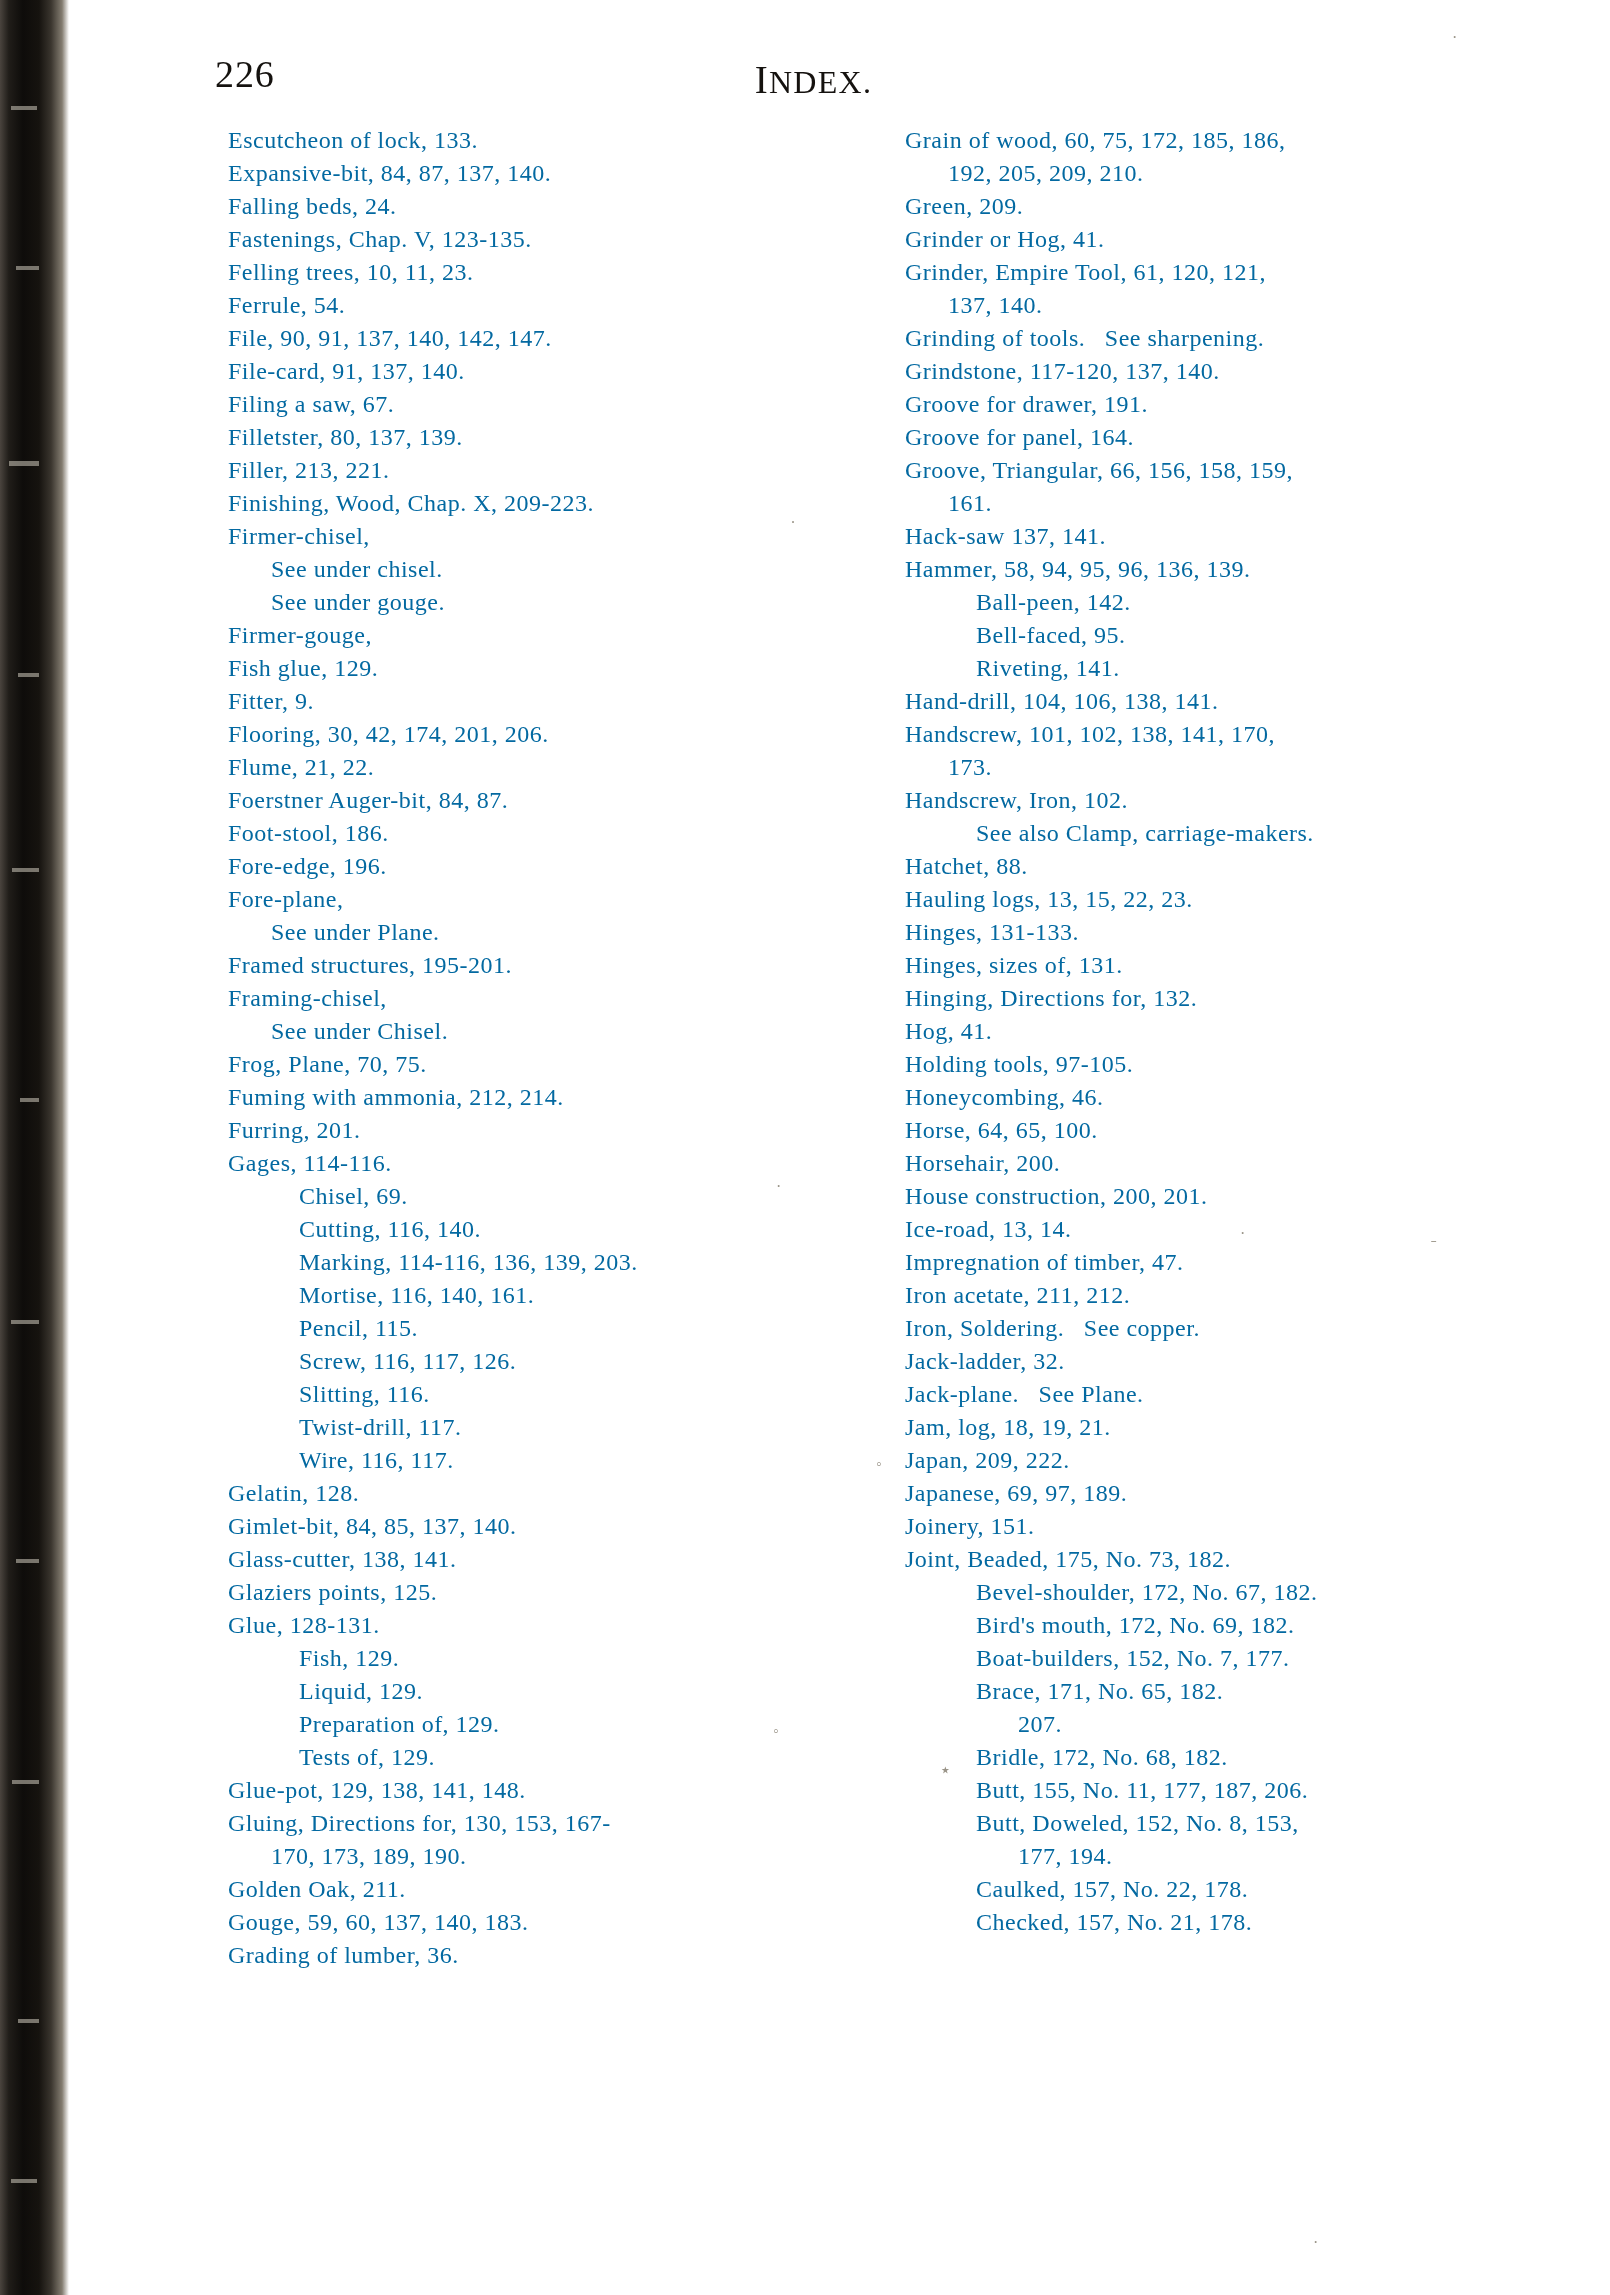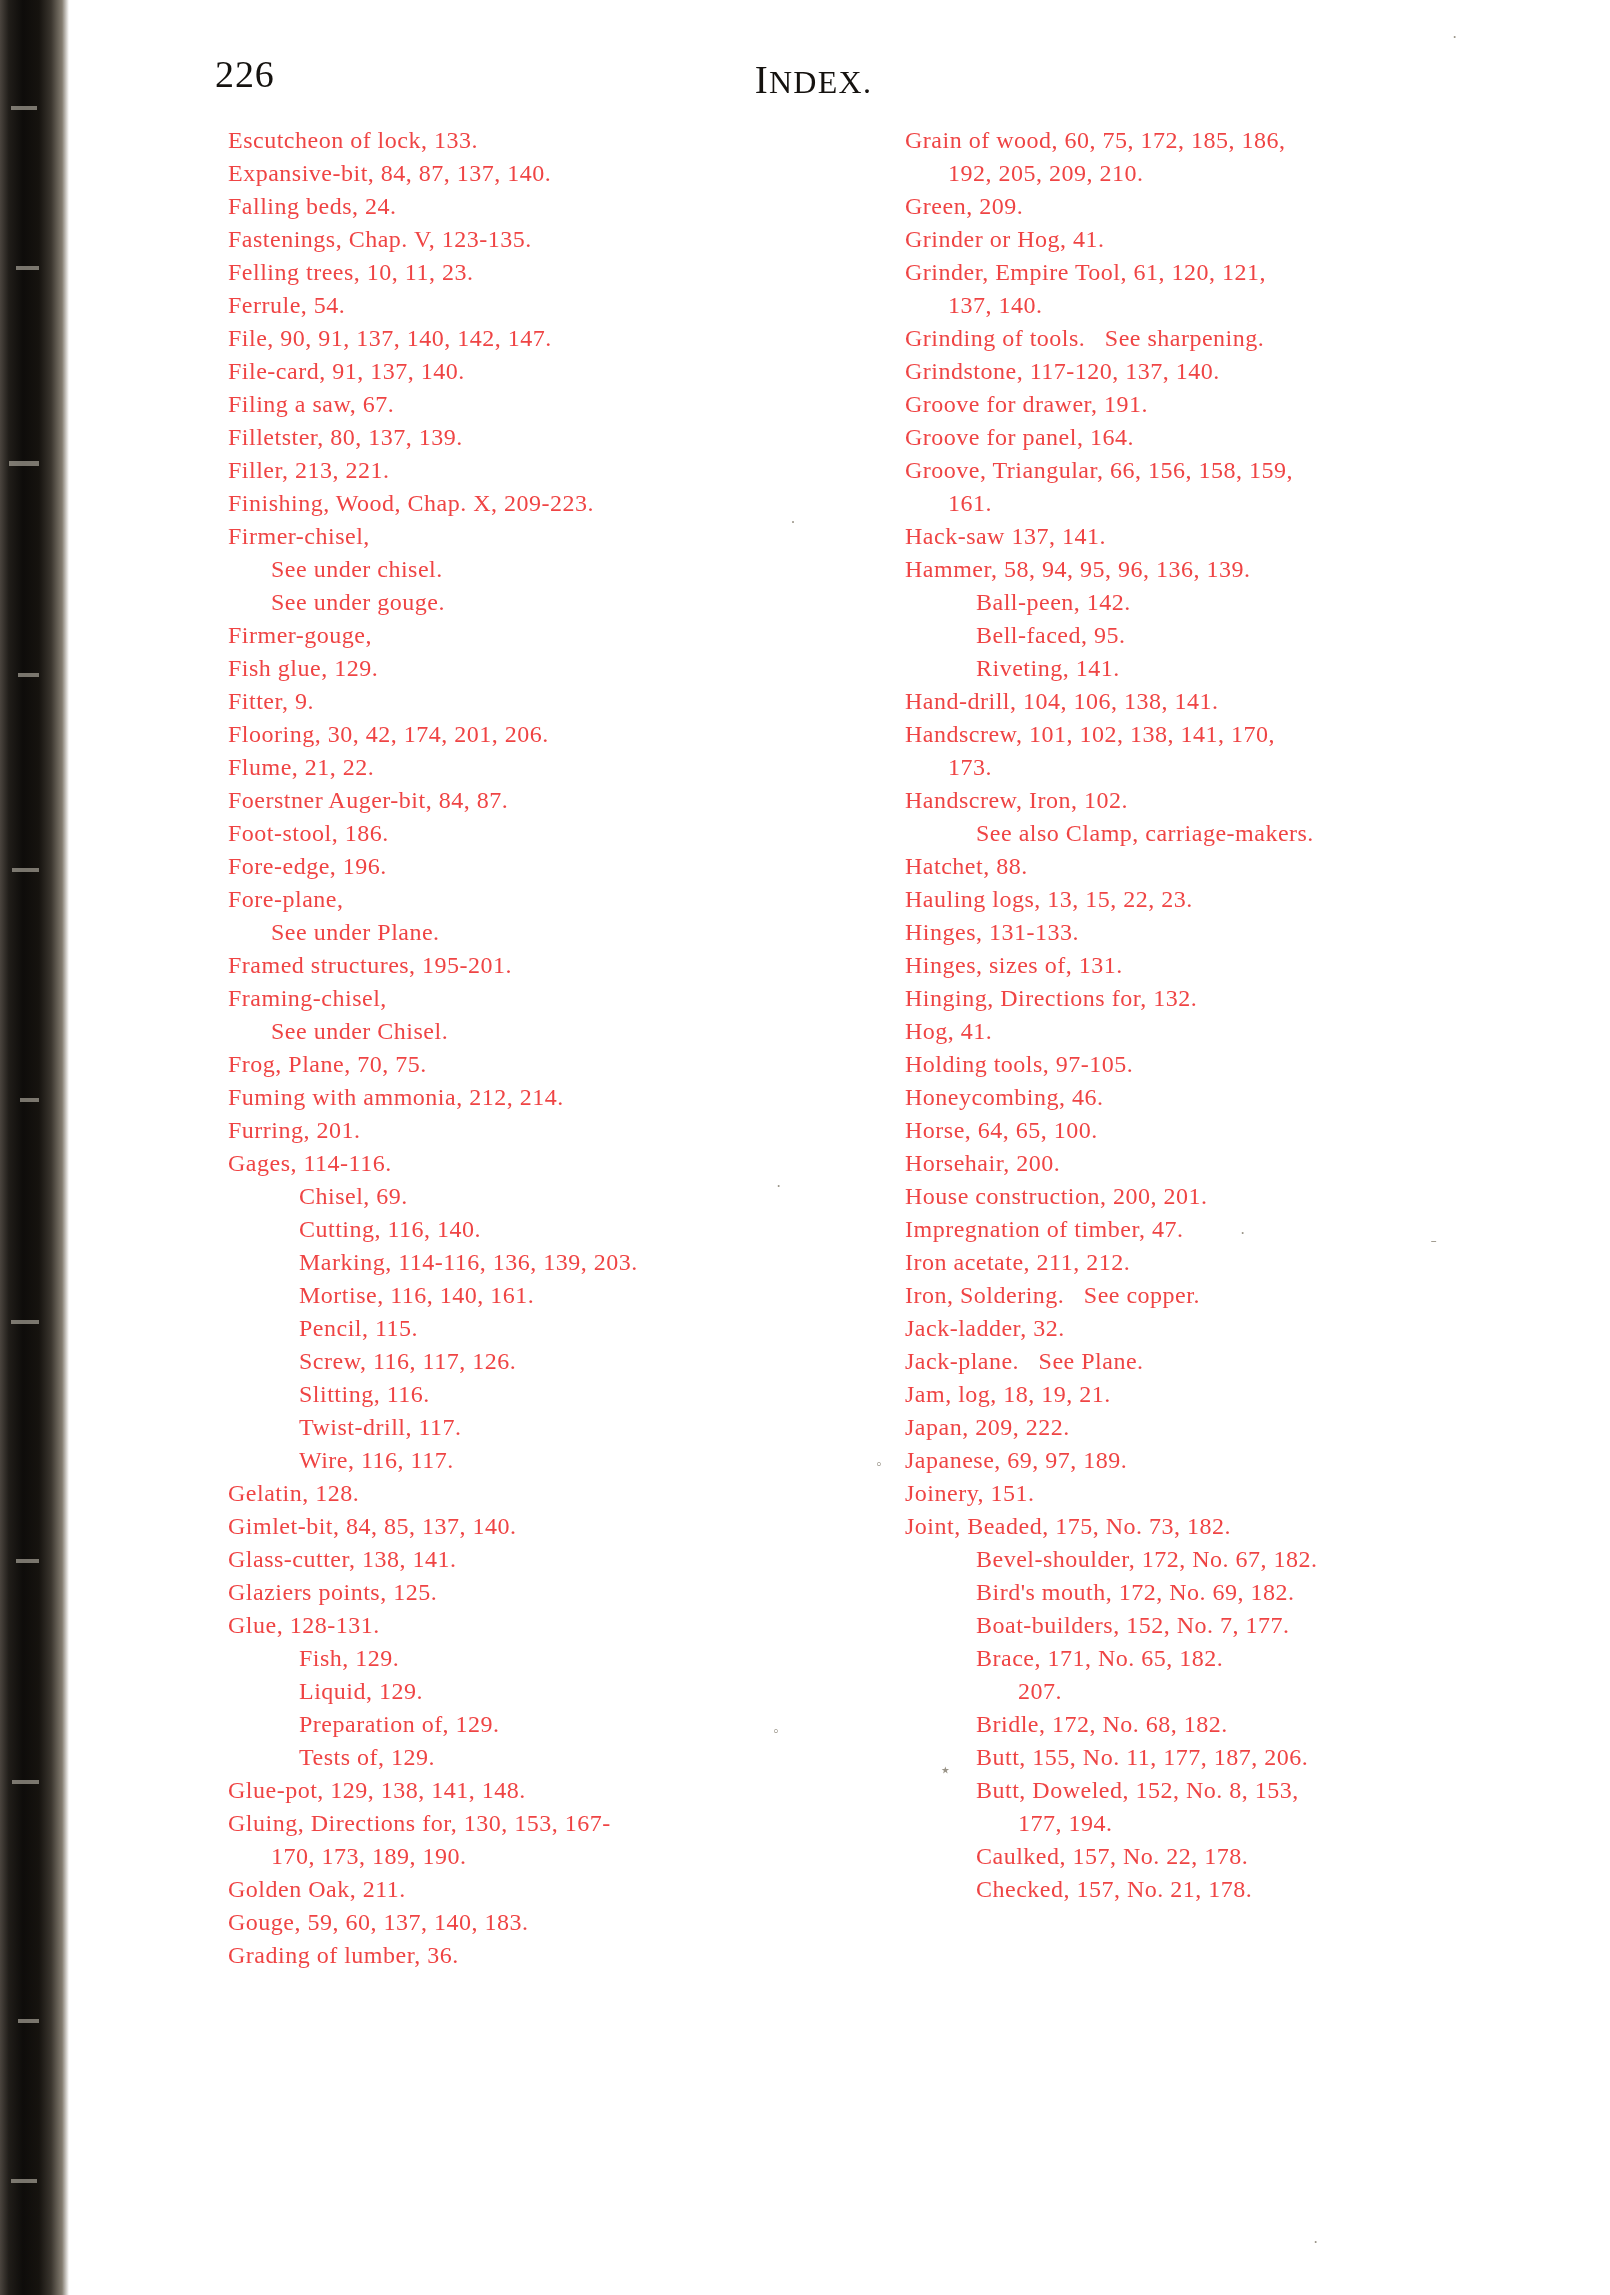--- a/index.html
+++ b/index.html
@@ -80,21 +80,21 @@
     position: absolute;
     left: 0;
     top: 124px;
     width: 1611px;
   }
   .col {
     position: absolute;
     top: 0;
     font-size: 24px;
     line-height: 33px;
-    color: #ef4444;
+    color: #0369a1;
   }
   .col-left { left: 228px; width: 620px; }
   .col-right { left: 905px; width: 655px; }
 
   .entry {
     white-space: pre-wrap;
     letter-spacing: 0.5px;
   }
   .indent-1 { padding-left: 0; text-indent: 0; }
   .indent-2 { padding-left: 71px; }
@@ -219,20 +219,21 @@
         <div class="entry indent-1">Hauling logs, 13, 15, 22, 23.</div>
         <div class="entry indent-1">Hinges, 131-133.</div>
         <div class="entry indent-1">Hinges, sizes of, 131.</div>
         <div class="entry indent-1">Hinging, Directions for, 132.</div>
         <div class="entry indent-1">Hog, 41.</div>
         <div class="entry indent-1">Holding tools, 97-105.</div>
         <div class="entry indent-1">Honeycombing, 46.</div>
         <div class="entry indent-1">Horse, 64, 65, 100.</div>
         <div class="entry indent-1">Horsehair, 200.</div>
         <div class="entry indent-1">House construction, 200, 201.</div>
+        <div class="entry indent-1">Ice-road, 13, 14.</div>
         <div class="entry indent-1">Impregnation of timber, 47.</div>
         <div class="entry indent-1">Iron acetate, 211, 212.</div>
         <div class="entry indent-1">Iron, Soldering.   See copper.</div>
         <div class="entry indent-1">Jack-ladder, 32.</div>
         <div class="entry indent-1">Jack-plane.   See Plane.</div>
         <div class="entry indent-1">Jam, log, 18, 19, 21.</div>
         <div class="entry indent-1">Japan, 209, 222.</div>
         <div class="entry indent-1">Japanese, 69, 97, 189.</div>
         <div class="entry indent-1">Joinery, 151.</div>
         <div class="entry indent-1">Joint, Beaded, 175, No. 73, 182.</div>

